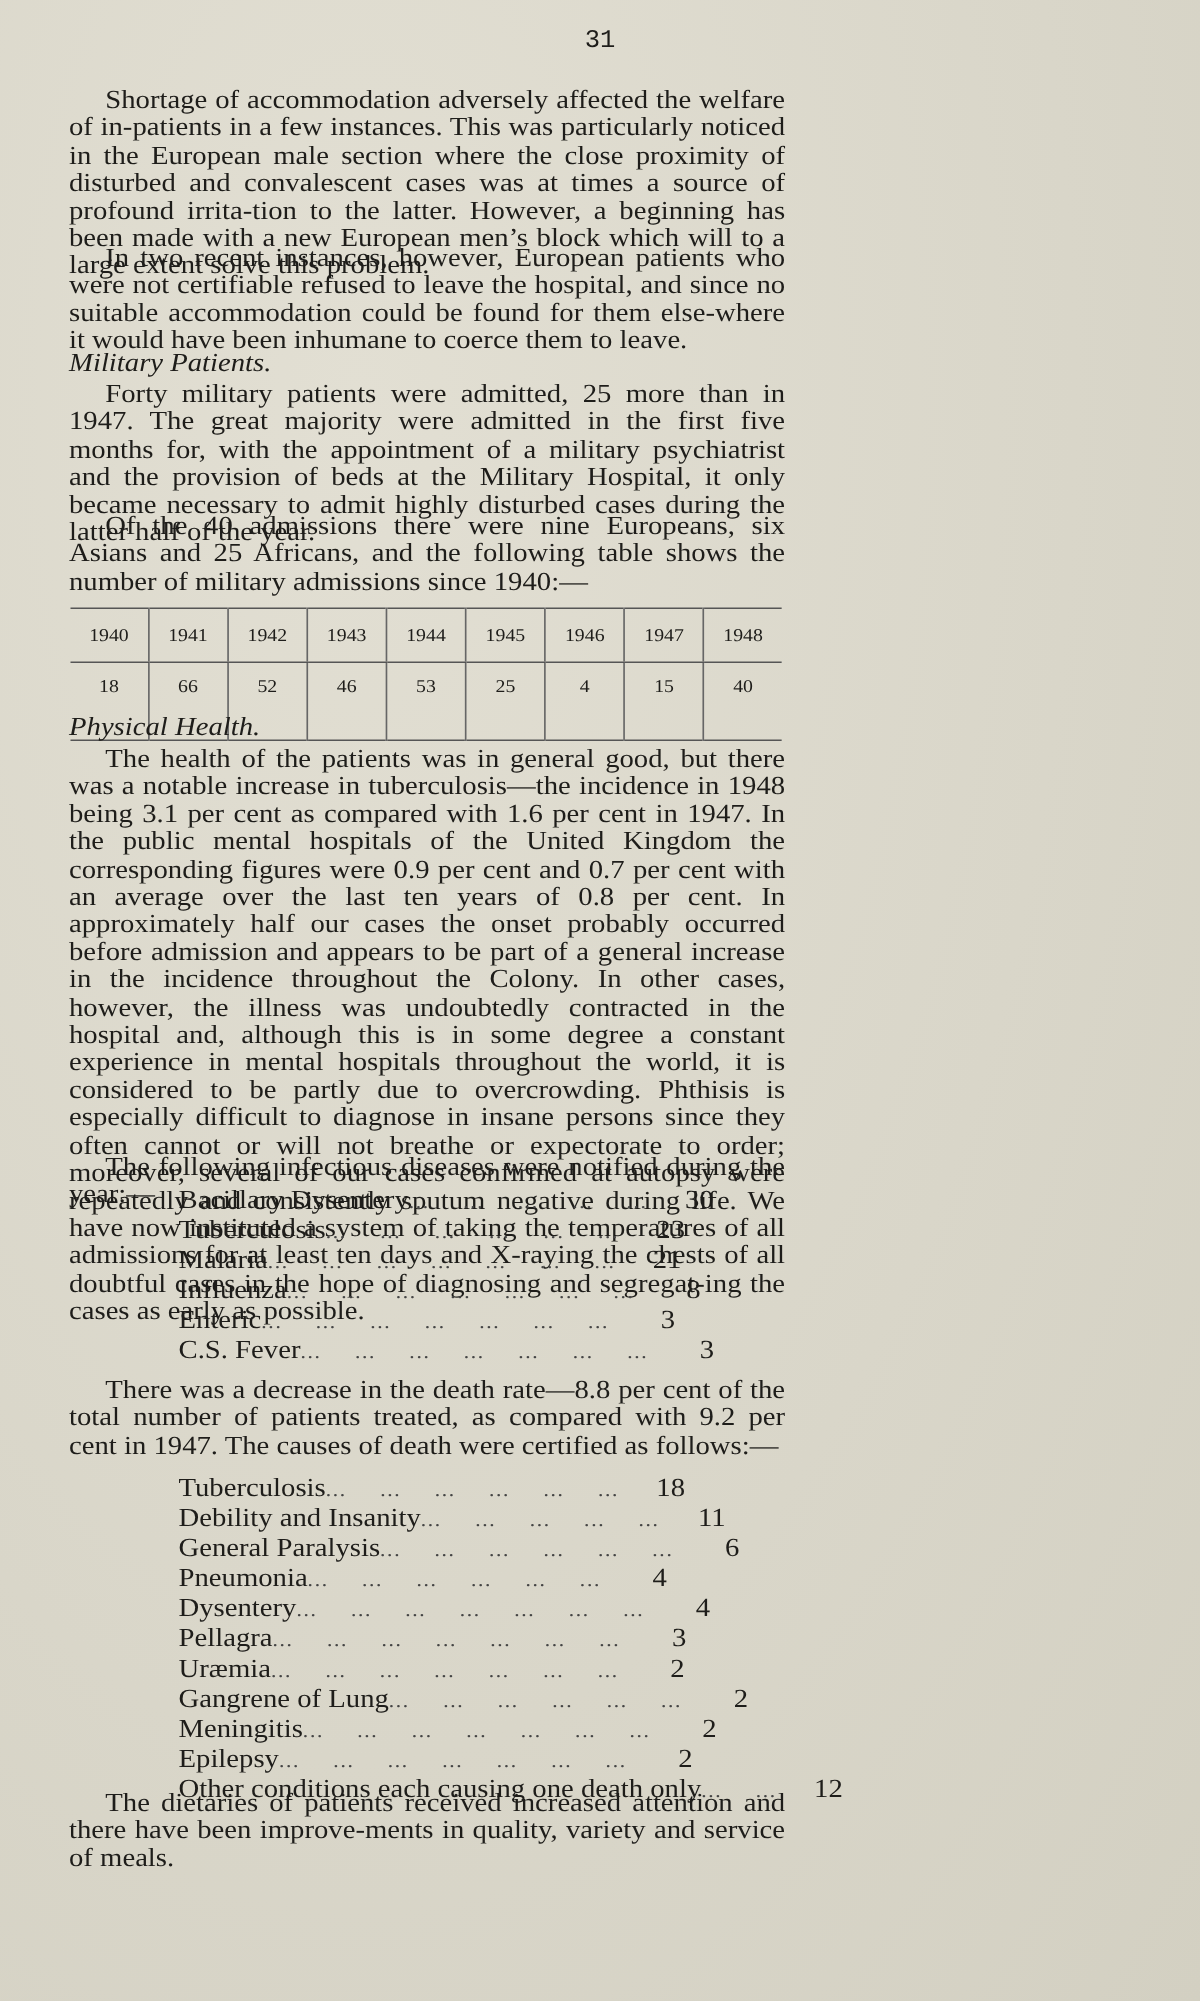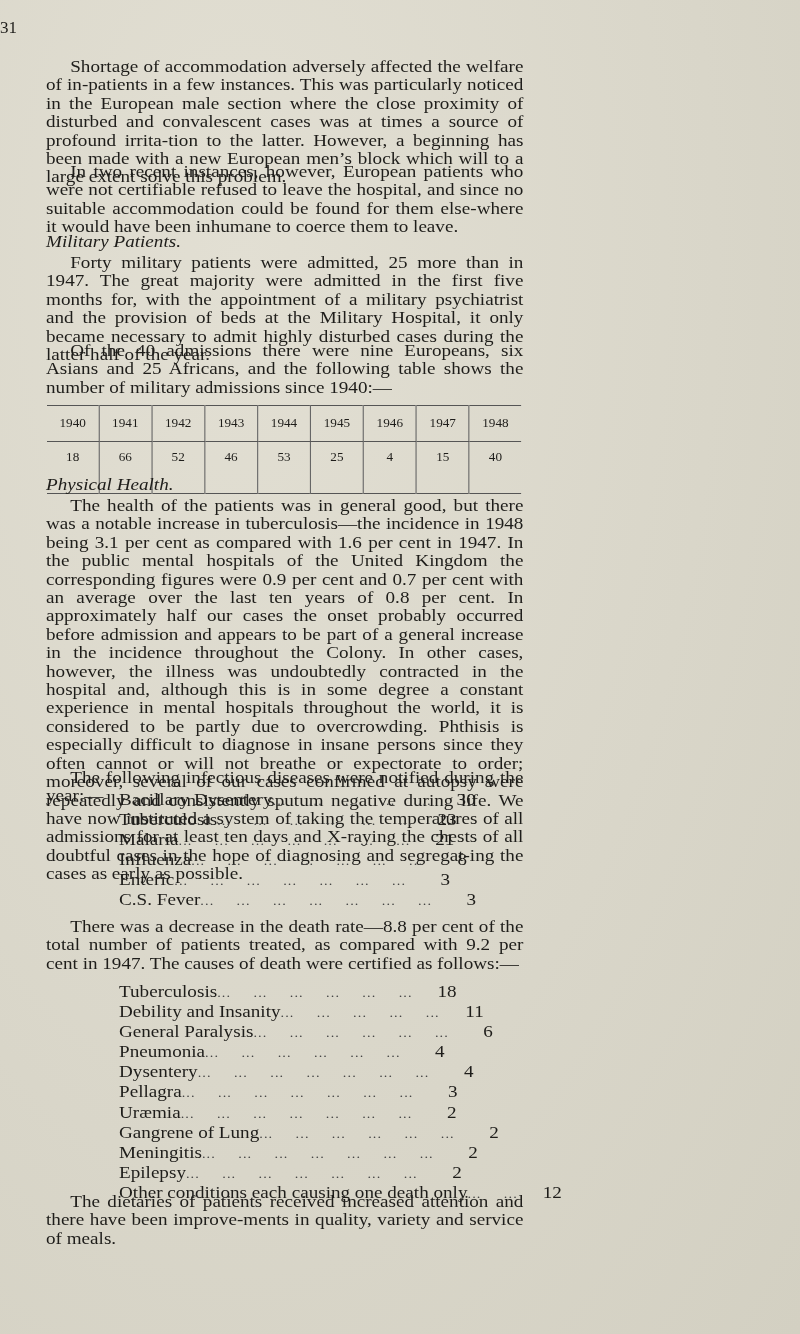--- a/index.html
+++ b/index.html
@@ -6,22 +6,23 @@
     body {
       width: 800px; height: 1334px; overflow: hidden;
       background: #dcd9cc;
       background-image: radial-gradient(ellipse at 30% 20%, #e2dfd3 0%, #d9d6c9 60%, #d3d0c2 100%);
       font-family: "Liberation Serif", "DejaVu Serif", serif;
       color: #1e1d1a;
       position: relative;
     }
     .page { position: absolute; left: 0; top: 0; width: 800px; height: 1334px; }
     .page-number {
-      position: absolute; top: 18px; left: 0; width: 800px; 
+      position: absolute; top: 18px; left: 0; width: 800px; text-align: center;
       font-size: 17px;
+      font-family: Liberation Mono, monospace;
     }
     .text-block {
       position: absolute; left: 46px; width: 434px;
       font-size: 17.4px; line-height: 18.4px; text-align: justify;
       transform: scaleX(1.1); transform-origin: left top;
       letter-spacing: 0px;
     }
     .indent { text-indent: 22px; }
     .heading { font-style: italic; }
     .adm-table {

